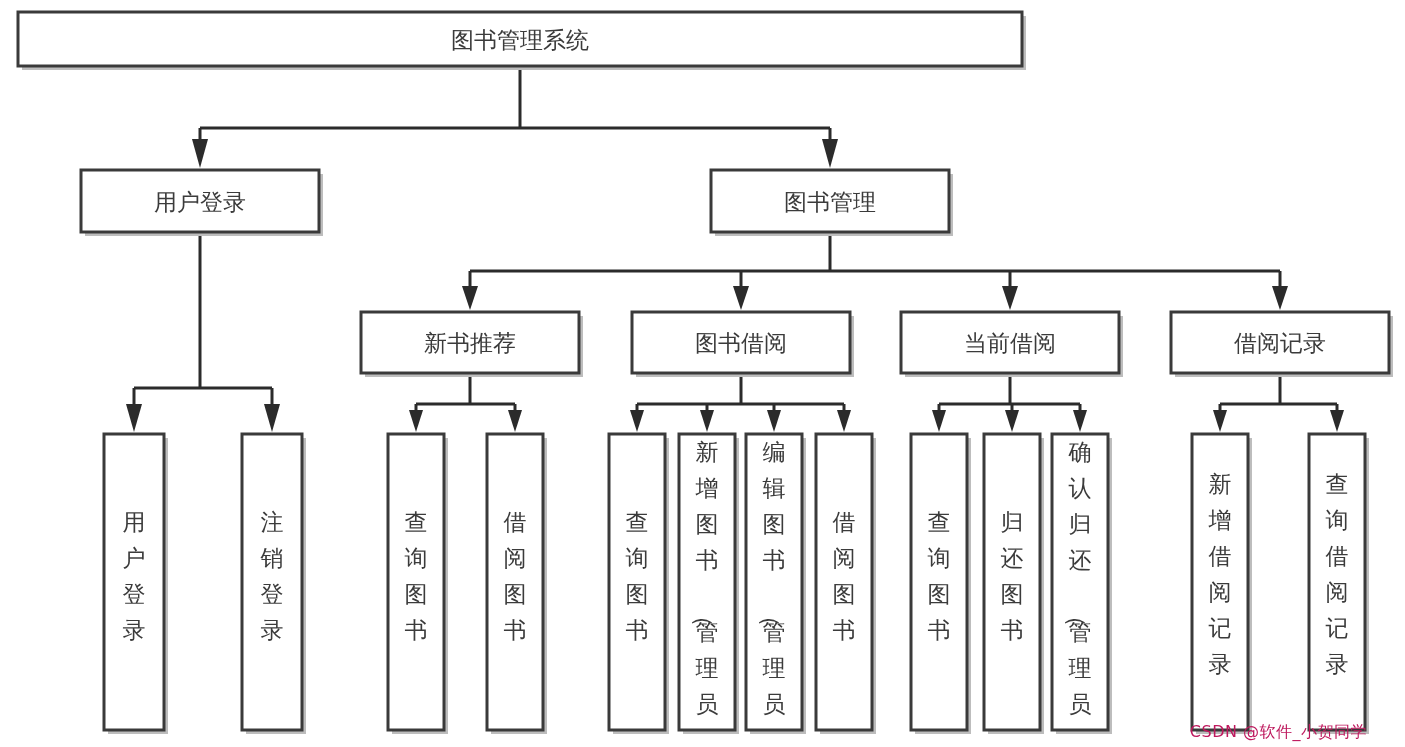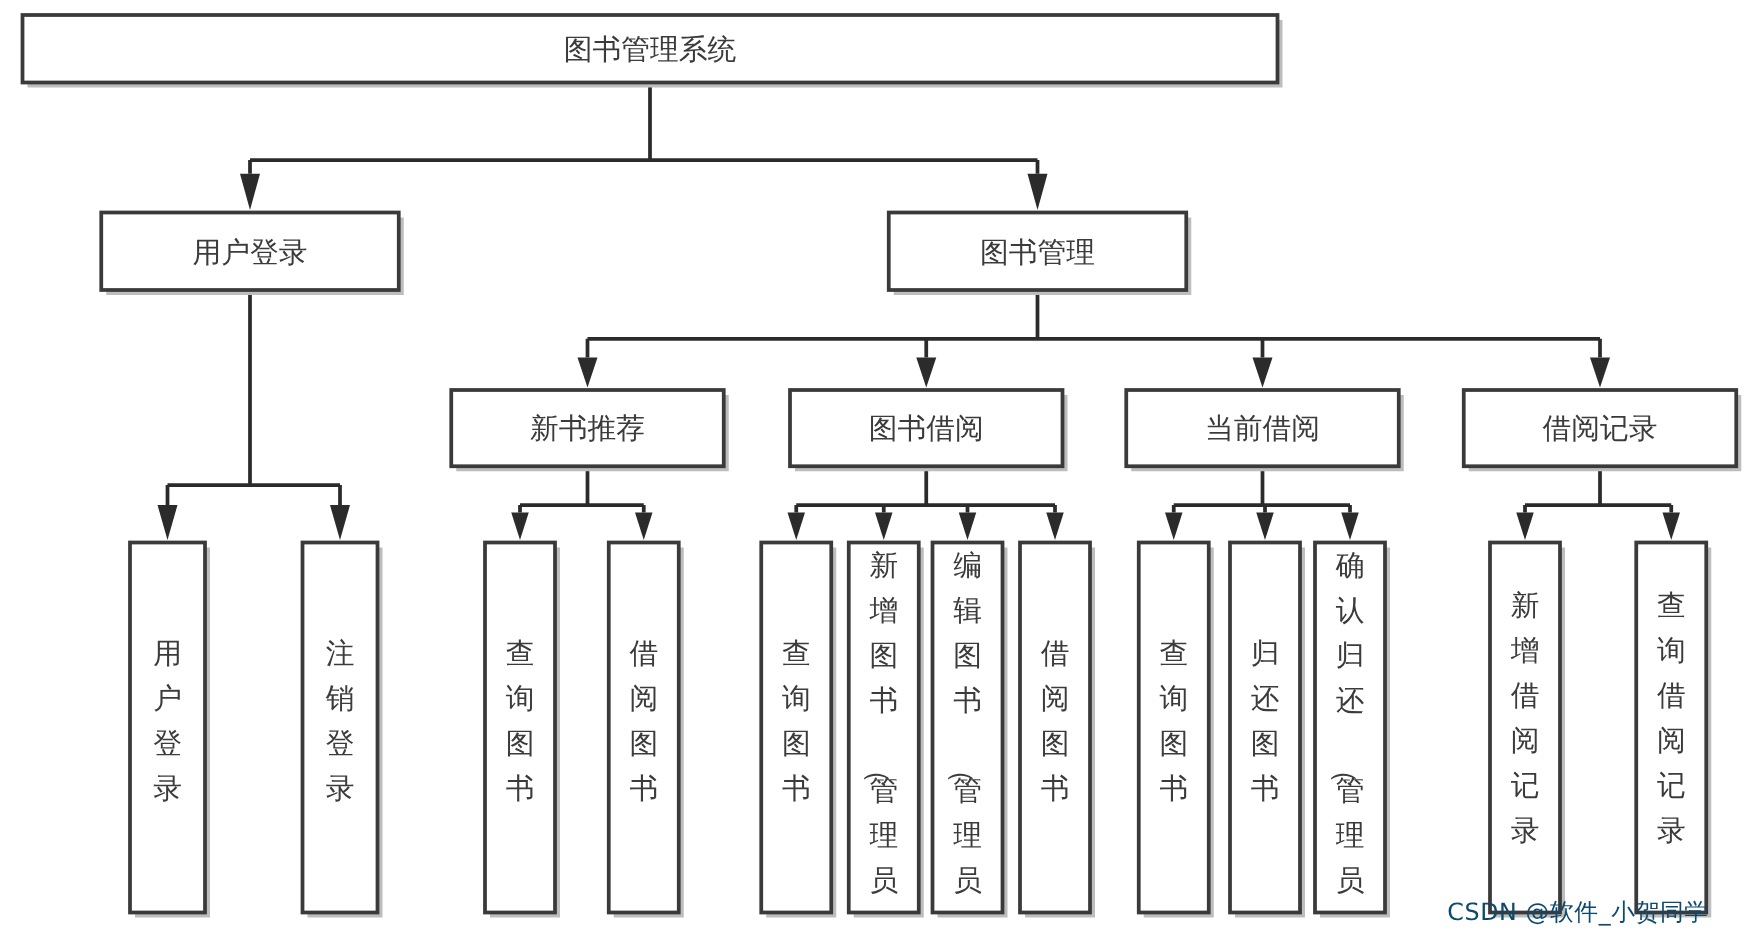--- a/index.html
+++ b/index.html
@@ -54,22 +54,22 @@
   .node-label-vertical {
     fill: #3b3b3b;
     font-family: "DejaVu Sans", "Liberation Sans", sans-serif;
     font-size: 23px;
     text-anchor: middle;
   }
   .watermark {
     position: absolute;
     right: 6px;
     bottom: 4px;
-    color: #0c4a6e;
-    font-size: 19px;
+    color: #be185d;
+    font-size: 16px;
     font-family: "DejaVu Sans", "Liberation Sans", sans-serif;
     letter-spacing: 0.5px;
     white-space: nowrap;
     pointer-events: none;
   }
 </style>
 </head>
 <body>
 
 <div id="diagram-root">

